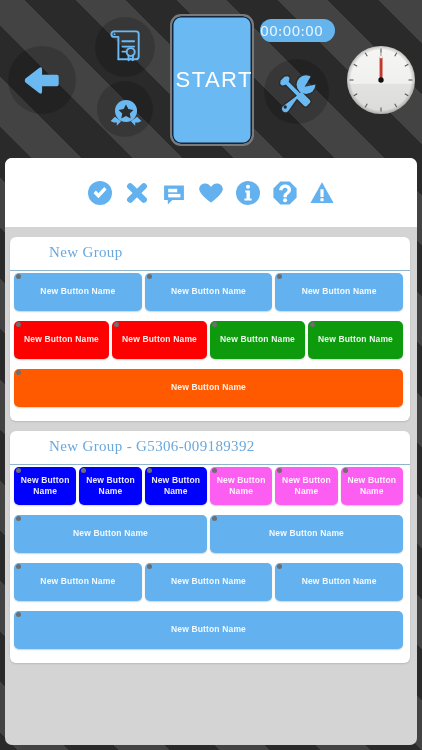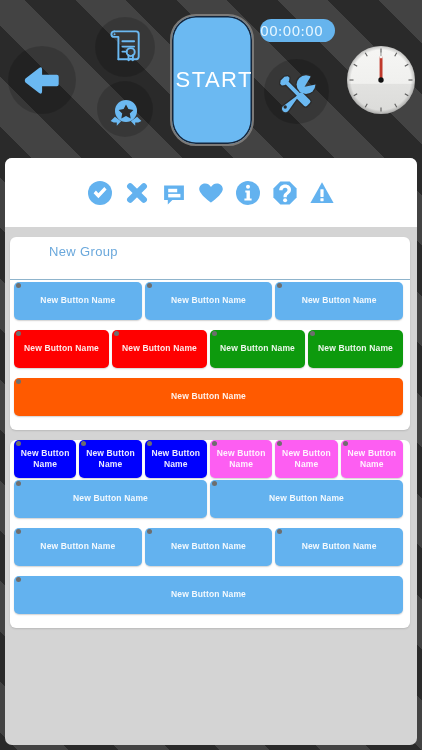--- a/index.html
+++ b/index.html
@@ -17,21 +17,21 @@
         rgba(255,255,255,0.117) 35.4px,
         rgba(255,255,255,0.0) 35.4px,
         rgba(255,255,255,0.0) 71.4px);
   }
   
   #header { position:absolute; left:0; top:0; width:422px; height:158px; }
   .hcircle { position:absolute; border-radius:50%; background:rgba(0,0,0,0.17); }
 
   #startbtn {
     position:absolute; left:170px; top:14px; width:84px; height:132px;
-    border-radius:26px; background:#6bb9f2;
+    border-radius:11px; background:#6bb9f2;
     border:2px solid #7c7a78;
     box-shadow: inset 0 0 0 1.5px #15263c;
     display:flex; align-items:center; justify-content:center;
     color:#fff; font-size:22px; letter-spacing:1.5px; text-indent:1.5px;
     padding-left:3px; font-weight:400;
   }
   #timer {
     position:absolute; left:260px; top:19px; width:75px; height:23px;
     border-radius:12px; background:#66b4ed; color:#e4f5ff;
     display:flex; align-items:center; 
@@ -49,23 +49,24 @@
   .ricon { position:absolute; top:23px; width:24px; height:24px; }
 
   #content { position:absolute; left:0; top:69px; width:412px; }
 
   .card {
     position:relative; margin:10px 5px 0 5px; width:400px; background:#fff;
     border-radius:6px; padding-bottom:14.5px;
     box-shadow:0 1px 2px rgba(0,0,0,0.13);
   }
   .card-title {
-    color:#6aa8dc; font-size:13px; line-height:30px; height:43px;
+    color:#6aa8dc; font-size:15px; line-height:30px; height:34px;
     padding-left:39px; letter-spacing:0.35px; white-space:nowrap;
     border-bottom:1px solid #8fb4cc;
+    font-family:Liberation Serif, serif;
   }
   .row { display:flex; gap:3px; padding:0 4px; margin-top:10px;
          width:397px; box-sizing:border-box; }
   .row:nth-of-type(2) { margin-top:1.5px; }
   .btn {
     position:relative; flex:1 1 0; height:38px; border-radius:5px;
     color:rgba(255,255,255,0.92);
     display:flex; align-items:center; justify-content:center; text-align:center;
     font-size:8.5px; font-weight:bold; line-height:1.25; letter-spacing:0.15px;
     box-shadow:0 1px 1.5px rgba(0,0,0,0.18);
@@ -246,20 +247,21 @@
           </div>
         </div>
         <div class="row">
           <div class="btn" style="background: rgb(255, 90, 0);">
             <span class="dot"></span>
             <span>New Button Name</span>
           </div>
         </div>
       </div>
       <div class="card">
+        <div class="card-title">New Group - G5306-009189392</div>
         <div class="row">
           <div class="btn" style="background: rgb(0, 0, 254);">
             <span class="dot"></span>
             <span>New Button Name</span>
           </div>
           <div class="btn" style="background: rgb(0, 0, 254);">
             <span class="dot"></span>
             <span>New Button Name</span>
           </div>
           <div class="btn" style="background: rgb(0, 0, 254);">

